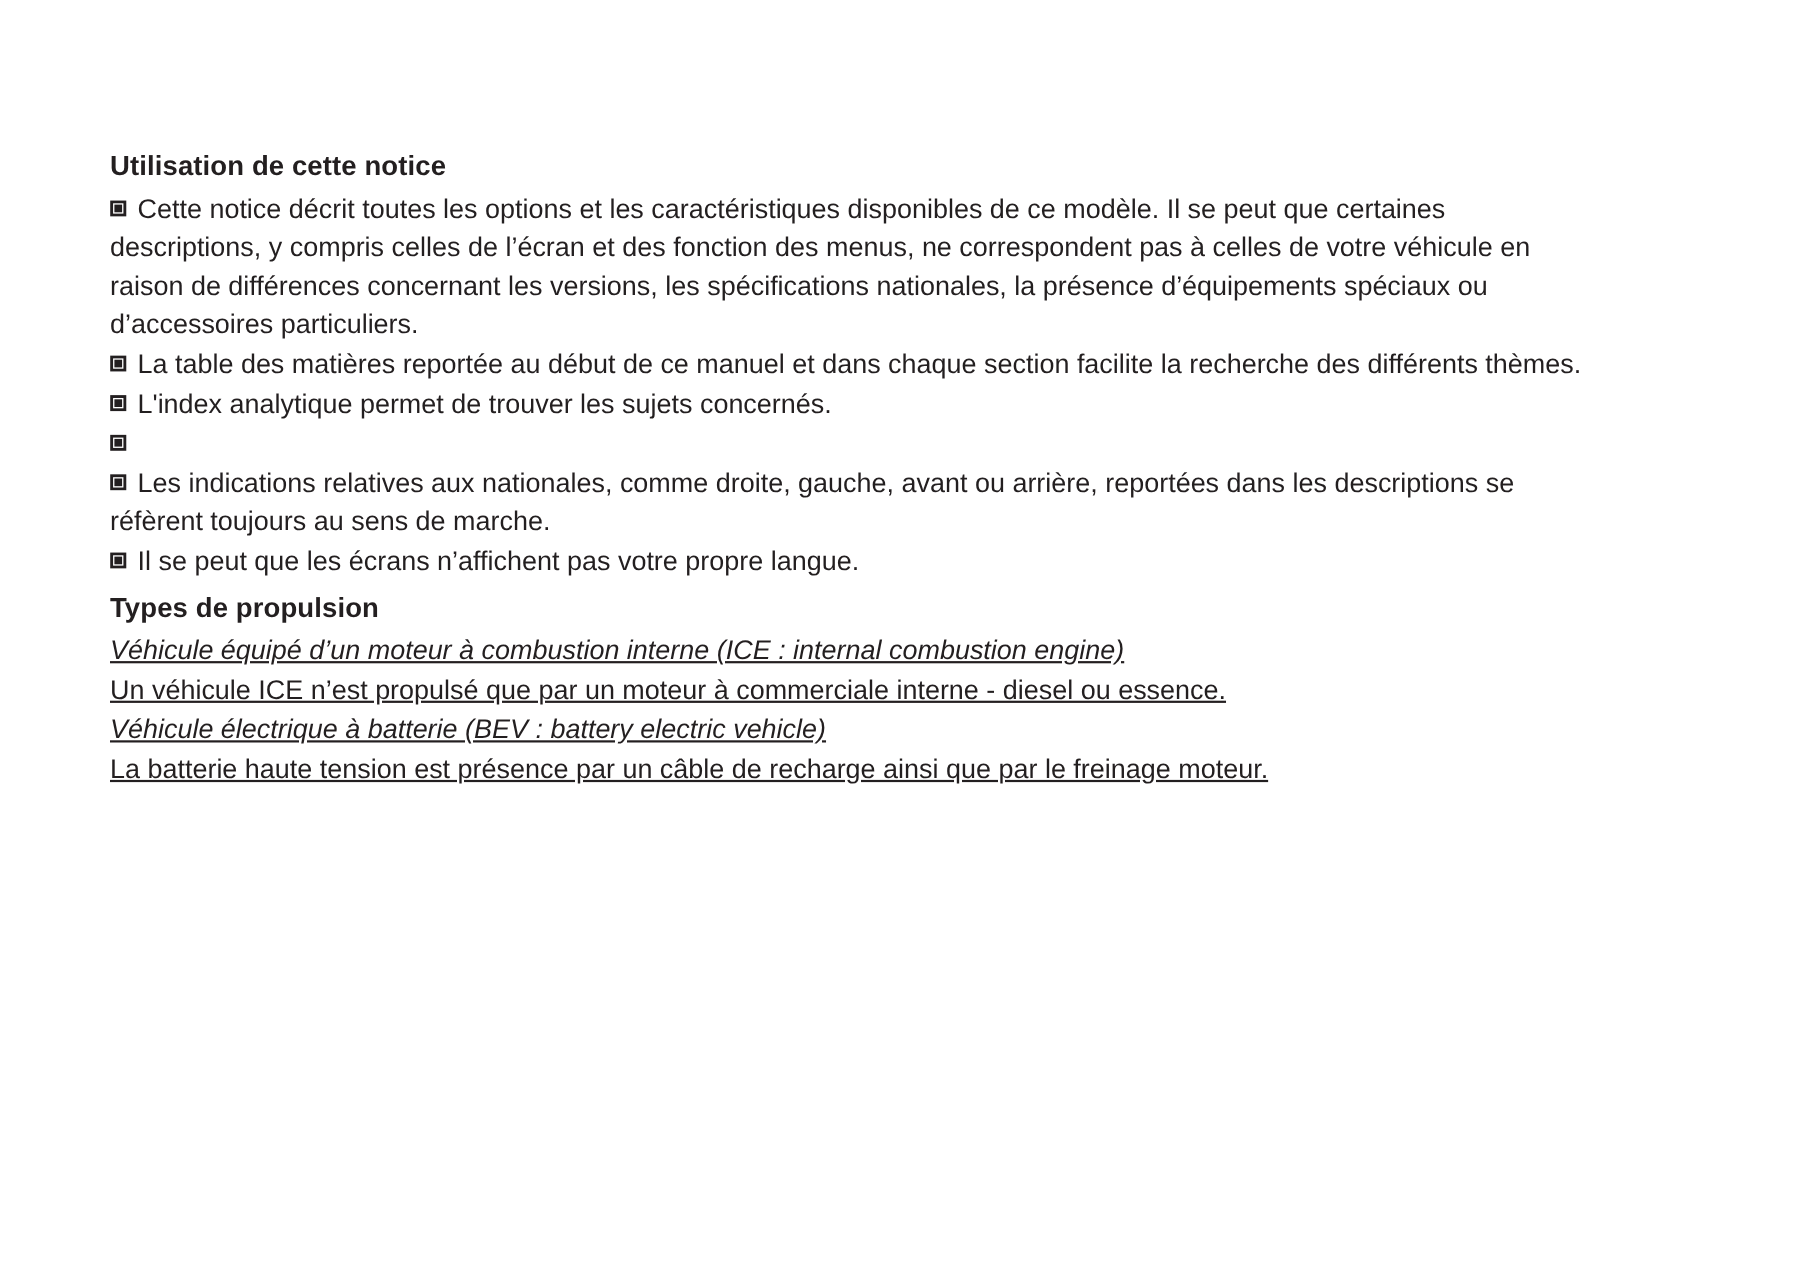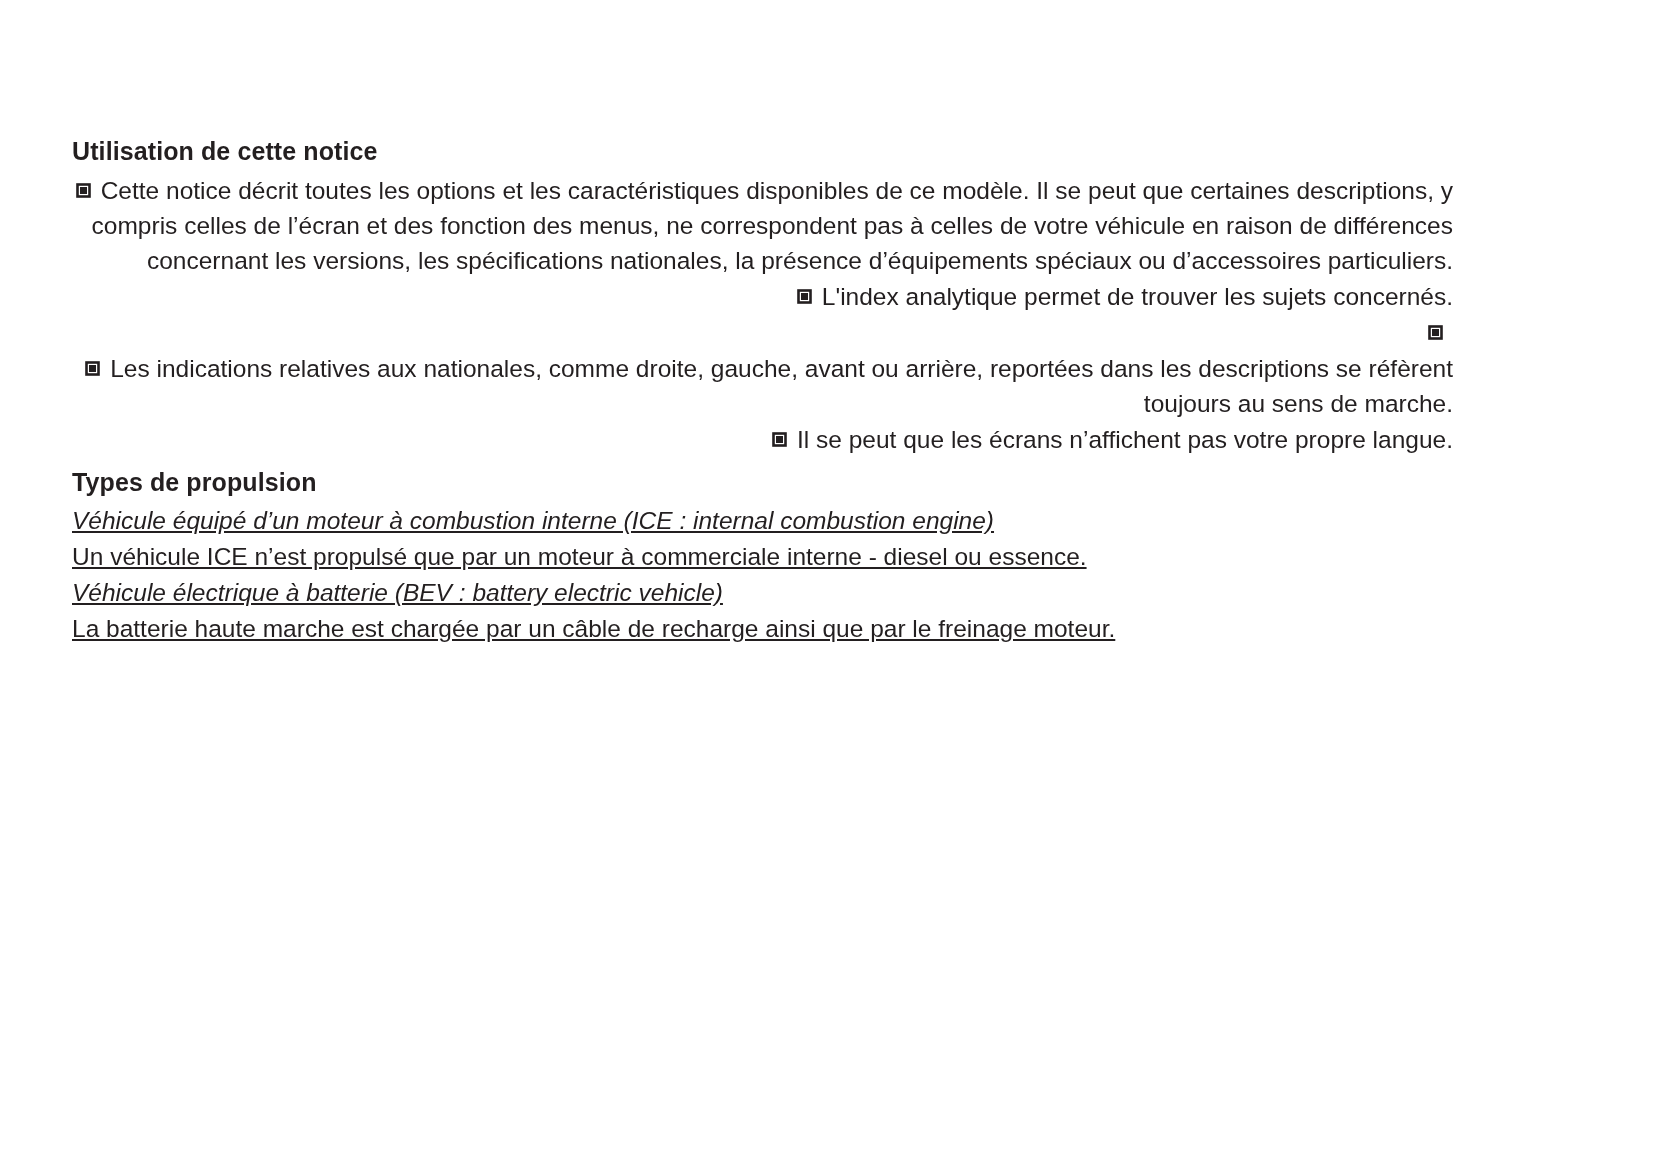--- a/index.html
+++ b/index.html
@@ -12,40 +12,40 @@
     height: 1165px;
     font-family: "Liberation Sans", sans-serif;
     color: #231f20;
     overflow: hidden;
   }
   .page {
     position: relative;
     width: 1653px;
     height: 885px;
     box-sizing: border-box;
-    padding: 136px 200px 0 72px;
+    padding: 136px 200px 0 100px;
   }
   h2.section-heading {
     font-size: 25px;
     font-weight: bold;
     margin: 0 0 7px 0;
     line-height: 1.2;
     letter-spacing: 0.1px;
   }
   h2.section-heading.second {
     margin-top: 10px;
     margin-bottom: 6px;
   }
   .bullet-item {
     position: relative;
     font-size: 24.5px;
     line-height: 35px;
     margin: 0 0 1px 0;
     padding-left: 0;
-    text-align: right;
+    text-align: left;
   }
   .bullet-glyph {
     display: inline-block;
     width: 17px;
     height: 15px;
     vertical-align: 1px;
     margin-right: 8px;
     position: relative;
   }
   .bullet-glyph svg { display: block; }
@@ -71,20 +71,28 @@
 
   <p class="bullet-item">
     <span class="bullet-glyph">
       <svg width="17" height="15" viewBox="0 0 17 15" xmlns="http://www.w3.org/2000/svg">
         <rect x="1.5" y="1.5" width="12" height="12" fill="none" stroke="#231f20" stroke-width="2.6"></rect>
         <rect x="4" y="4" width="7" height="7" fill="#231f20"></rect>
       </svg>
     </span><span>Cette notice décrit toutes les options et les caractéristiques disponibles de ce modèle. Il se peut que certaines descriptions, y compris celles de l’écran et des fonction des menus, ne correspondent pas à celles de votre véhicule en raison de différences concernant les versions, les spécifications nationales, la présence d’équipements spéciaux ou d’accessoires particuliers.</span>
   </p>
 
+  <p class="bullet-item">
+    <span class="bullet-glyph">
+      <svg width="17" height="15" viewBox="0 0 17 15" xmlns="http://www.w3.org/2000/svg">
+        <rect x="1.5" y="1.5" width="12" height="12" fill="none" stroke="#231f20" stroke-width="2.6"></rect>
+        <rect x="4" y="4" width="7" height="7" fill="#231f20"></rect>
+      </svg>
+    </span><span>La table des matières reportée au début de ce manuel et dans chaque section facilite la recherche des différents thèmes.</span>
+  </p>
 
   <p class="bullet-item">
     <span class="bullet-glyph">
       <svg width="17" height="15" viewBox="0 0 17 15" xmlns="http://www.w3.org/2000/svg">
         <rect x="1.5" y="1.5" width="12" height="12" fill="none" stroke="#231f20" stroke-width="2.6"></rect>
         <rect x="4" y="4" width="7" height="7" fill="#231f20"></rect>
       </svg>
     </span><span>L'index analytique permet de trouver les sujets concernés.</span>
   </p>
 
@@ -117,15 +125,15 @@
 
   <h2 class="section-heading second">Types de propulsion</h2>
 
   <p class="para italic tight">Véhicule équipé d’un moteur à combustion interne (ICE : internal combustion engine)</p>
 
   <p class="para tight">Un véhicule ICE n’est propulsé que par un moteur à commerciale interne - diesel ou essence.</p>
 
   <p class="para italic tight">Véhicule électrique à batterie (BEV : battery electric vehicle)</p>
 
 
-  <p class="para">La batterie haute marche est chargée par un câble de recharge ainsi que par le freinage moteur.</p>
+  <p class="para">La batterie haute tension est présence par un câble de recharge ainsi que par le freinage moteur.</p>
 
 </div>
 
 </body></html>

